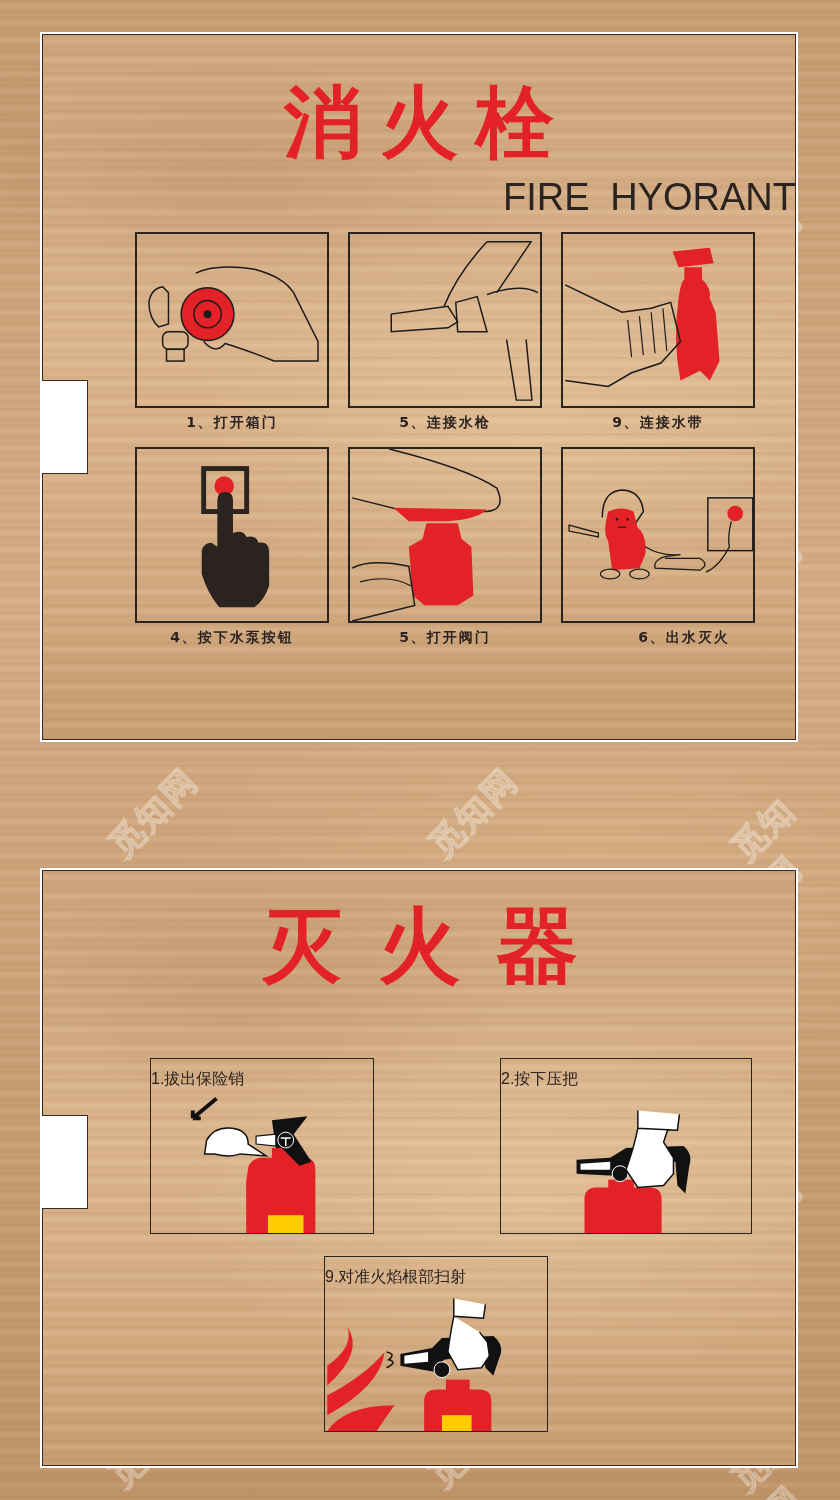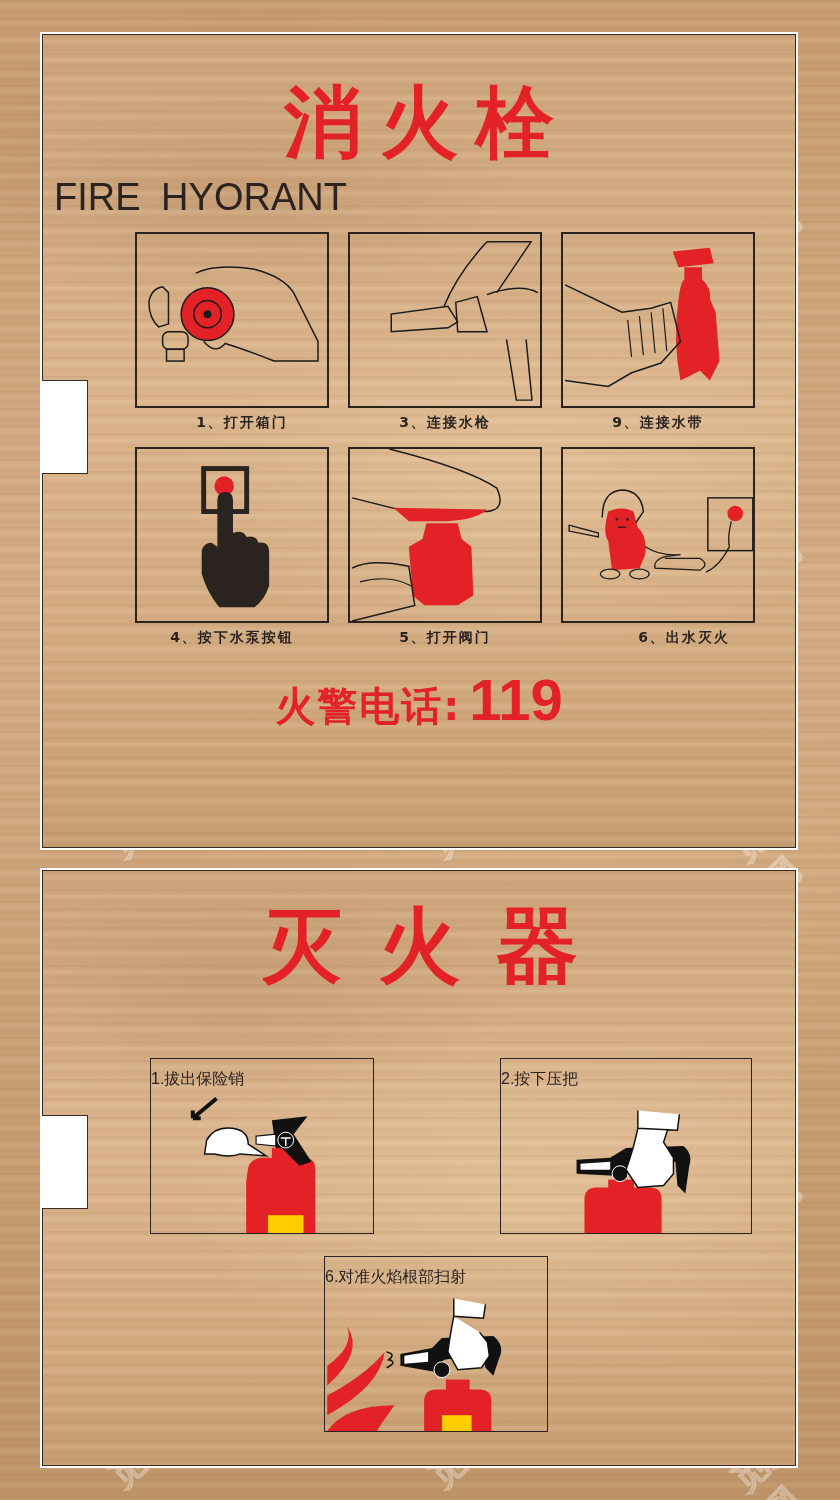--- a/index.html
+++ b/index.html
@@ -27,21 +27,21 @@
   .notch {
     position: absolute; left: 42px; width: 46px; background: #ffffff;
     border: 1px solid #3a2a20; border-left: none; box-sizing: border-box;
   }
   .title-cn {
     position: absolute; left: 0; right: 0; text-align: center;
     color: #e32227; font-weight: bold; letter-spacing: 18px;
     font-family: "DejaVu Sans", sans-serif;
   }
   .title-en {
-    position: absolute; left: 12px; right: 0; text-align: left;
+    position: absolute; left: 0; right: 0; text-align: right;
     color: #2b2320; font-family: "Liberation Sans", sans-serif;
   }
   .step {
     position: absolute; box-sizing: border-box;
     border: 2px solid #2b2320;
   }
   .step svg { position: absolute; left: 0; top: 0; width: 100%; height: 100%; }
   .step-caption {
     position: absolute; text-align: center; font-weight: bold;
     color: #2b2320; font-size: 14px; letter-spacing: 2px;
@@ -81,48 +81,48 @@
 <div class="watermark" style="left:100px;top:790px;">觅知网</div>
 <div class="watermark" style="left:420px;top:790px;">觅知网</div>
 <div class="watermark" style="left:740px;top:790px;">觅知网</div>
 <div class="watermark" style="left:100px;top:1110px;">觅知网</div>
 <div class="watermark" style="left:420px;top:1110px;">觅知网</div>
 <div class="watermark" style="left:740px;top:1110px;">觅知网</div>
 <div class="watermark" style="left:100px;top:1420px;">觅知网</div>
 <div class="watermark" style="left:420px;top:1420px;">觅知网</div>
 <div class="watermark" style="left:740px;top:1420px;">觅知网</div>
 
-<div class="panel" style="top:32px;height:818px;">
+<div class="panel" style="top:32px;height:710px;">
   <div class="title-cn" style="top:38px;font-size:78px;line-height:100px;padding-left:18px;">消火栓</div>
   <div class="title-en" style="top:142px;font-size:38px;word-spacing:10px;">FIRE HYORANT</div>
 
   <div class="step" style="left:93px;top:198px;width:194px;height:176px;">
     <svg viewBox="0 0 194 176">
       <path d="M12 70 Q14 56 26 54 L32 60 L32 92 L22 95 Q12 86 12 70 Z" fill="none" stroke="#1a1a1a" stroke-width="1.5"></path>
       <rect x="26" y="100" width="26" height="18" rx="6" fill="none" stroke="#1a1a1a" stroke-width="1.5"></rect>
       <rect x="30" y="118" width="18" height="12" fill="none" stroke="#1a1a1a" stroke-width="1.5"></rect>
       <path d="M60 40 Q80 30 120 36 Q150 44 160 60 L185 110 L185 130 L140 130 Q110 118 90 112 Q80 124 68 110" fill="none" stroke="#1a1a1a" stroke-width="1.5"></path>
       <circle cx="72" cy="82" r="27" fill="#e32227" stroke="#1a1a1a" stroke-width="1.5"></circle>
       <circle cx="72" cy="82" r="14" fill="none" stroke="#1a1a1a" stroke-width="1.5"></circle>
       <circle cx="72" cy="82" r="4" fill="#1a1a1a"></circle>
     </svg>
   </div>
-  <div class="step-caption" style="left:103px;width:194px;top:380px;">1、打开箱门</div>
+  <div class="step-caption" style="left:93px;width:194px;top:380px;">1、打开箱门</div>
 
   <div class="step" style="left:306px;top:198px;width:194px;height:176px;">
     <svg viewBox="0 0 194 176">
       <path d="M140 8 L185 8 L150 60" fill="none" stroke="#1a1a1a" stroke-width="1.5"></path>
       <path d="M96 74 Q110 40 140 8" fill="none" stroke="#1a1a1a" stroke-width="1.5"></path>
       <path d="M42 82 L42 100 L100 96 L110 90 L100 74 Z" fill="none" stroke="#1a1a1a" stroke-width="1.5"></path>
       <path d="M108 70 L130 64 L140 100 L110 100 Z" fill="none" stroke="#1a1a1a" stroke-width="1.5"></path>
       <path d="M140 62 Q175 50 192 60" fill="none" stroke="#1a1a1a" stroke-width="1.5"></path>
       <path d="M160 108 L170 170 L186 170 L180 108" fill="none" stroke="#1a1a1a" stroke-width="1.5"></path>
     </svg>
   </div>
-  <div class="step-caption" style="left:306px;width:194px;top:380px;">3、连接水枪</div>
+  <div class="step-caption" style="left:306px;width:194px;top:380px;">5、连接水枪</div>
 
   <div class="step" style="left:519px;top:198px;width:194px;height:176px;">
     <svg viewBox="0 0 194 176">
       <path d="M112 18 L150 14 L154 30 L118 34 Z" fill="#e32227"></path>
       <path d="M124 34 L142 34 L142 46 Q152 56 150 66 L156 80 L160 130 L150 150 L140 140 L120 150 Q112 110 118 66 Q120 50 124 46 Z" fill="#e32227"></path>
       <path d="M2 52 L60 80 L90 76 L110 70 L120 110 L100 132 L70 142 L46 156 L2 150" fill="none" stroke="#1a1a1a" stroke-width="1.5"></path>
       <path d="M66 88 L70 126 M78 84 L82 124 M90 80 L94 122 M102 76 L106 120" fill="none" stroke="#1a1a1a" stroke-width="1.2"></path>
     </svg>
   </div>
   <div class="step-caption" style="left:519px;width:194px;top:380px;">9、连接水带</div>
@@ -158,23 +158,20 @@
       <ellipse cx="48" cy="128" rx="10" ry="5" fill="none" stroke="#1a1a1a" stroke-width="1.3"></ellipse>
       <ellipse cx="78" cy="128" rx="10" ry="5" fill="none" stroke="#1a1a1a" stroke-width="1.3"></ellipse>
       <path d="M84 100 Q100 110 120 108 L104 110 Q92 114 94 122 L140 124 Q150 118 140 112 L104 112" fill="none" stroke="#1a1a1a" stroke-width="1.3"></path>
       <rect x="148" y="50" width="46" height="54" fill="none" stroke="#1a1a1a" stroke-width="1.5"></rect>
       <circle cx="176" cy="66" r="8" fill="#e32227"></circle>
       <path d="M172 74 Q168 90 170 100 Q160 120 146 126" fill="none" stroke="#1a1a1a" stroke-width="1.3"></path>
     </svg>
   </div>
   <div class="step-caption" style="left:545px;width:194px;top:595px;">6、出水灭火</div>
 
-  <div class="hotline" style="top:632px;">
-    <span class="lbl">火警电话:</span><span class="num">119</span>
-  </div>
 </div>
 <div class="notch" style="top:380px;height:94px;"></div>
 
 <div class="panel" style="top:868px;height:600px;">
   <div class="title-cn" style="top:26px;font-size:82px;line-height:100px;letter-spacing:36px;padding-left:36px;">灭火器</div>
 
   <div class="ext-step" style="left:108px;top:188px;width:224px;height:176px;">
     <div class="ext-caption">1.拔出保险销</div>
     <svg viewBox="0 0 224 176">
       <path d="M66 40 L42 60 M42 60 L42 52 M42 60 L50 60" stroke="#111" stroke-width="4" fill="none"></path>
@@ -195,21 +192,21 @@
       <path d="M70 142 Q70 130 82 130 L136 130 Q148 130 148 142 L148 176 L70 176 Z" fill="#e32227"></path>
       <rect x="94" y="122" width="26" height="10" fill="#e32227"></rect>
       <path d="M62 102 L96 100 L112 90 L170 88 Q180 96 176 108 L172 136 L164 128 L162 104 L114 112 L100 118 L62 116 Z" fill="#111"></path>
       <path d="M66 106 L96 104 L96 112 L66 112 Z" fill="#fff"></path>
       <circle cx="106" cy="116" r="8" fill="#111" stroke="#fff" stroke-width="1"></circle>
       <path d="M124 52 L124 70 L164 72 L166 56 M124 70 Q120 90 112 112 L124 130 L150 128 L160 116 L160 100 L150 84 L154 72" fill="#fff" stroke="#111" stroke-width="1.5"></path>
     </svg>
   </div>
 
   <div class="ext-step" style="left:282px;top:386px;width:224px;height:176px;">
-    <div class="ext-caption">6.对准火焰根部扫射</div>
+    <div class="ext-caption">9.对准火焰根部扫射</div>
     <svg viewBox="0 0 224 176">
       <path d="M2 110 Q30 90 22 70 Q40 96 2 130 Z" fill="#e32227"></path>
       <path d="M2 140 Q40 120 60 96 Q56 130 2 160 Z" fill="#e32227"></path>
       <path d="M2 176 Q20 150 70 150 Q60 164 52 176 Z" fill="#e32227"></path>
       <path d="M100 146 Q100 134 112 134 L156 134 Q168 134 168 146 L168 176 L100 176 Z" fill="#e32227"></path>
       <rect x="122" y="124" width="24" height="12" fill="#e32227"></rect>
       <rect x="118" y="160" width="30" height="16" fill="#ffcc00"></rect>
       <path d="M76 98 L108 92 L118 82 L170 80 Q182 90 176 102 L170 120 L162 112 L160 98 L120 104 L110 116 L76 110 Z" fill="#111"></path>
       <path d="M80 100 L104 96 L104 106 L80 108 Z" fill="#fff"></path>
       <circle cx="118" cy="114" r="8" fill="#111" stroke="#fff" stroke-width="1"></circle>

